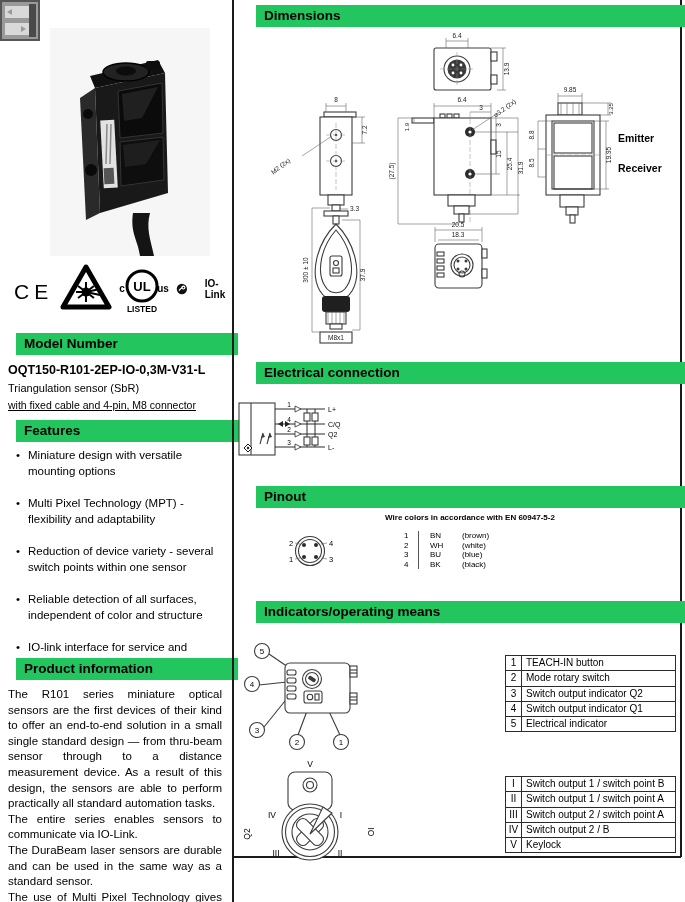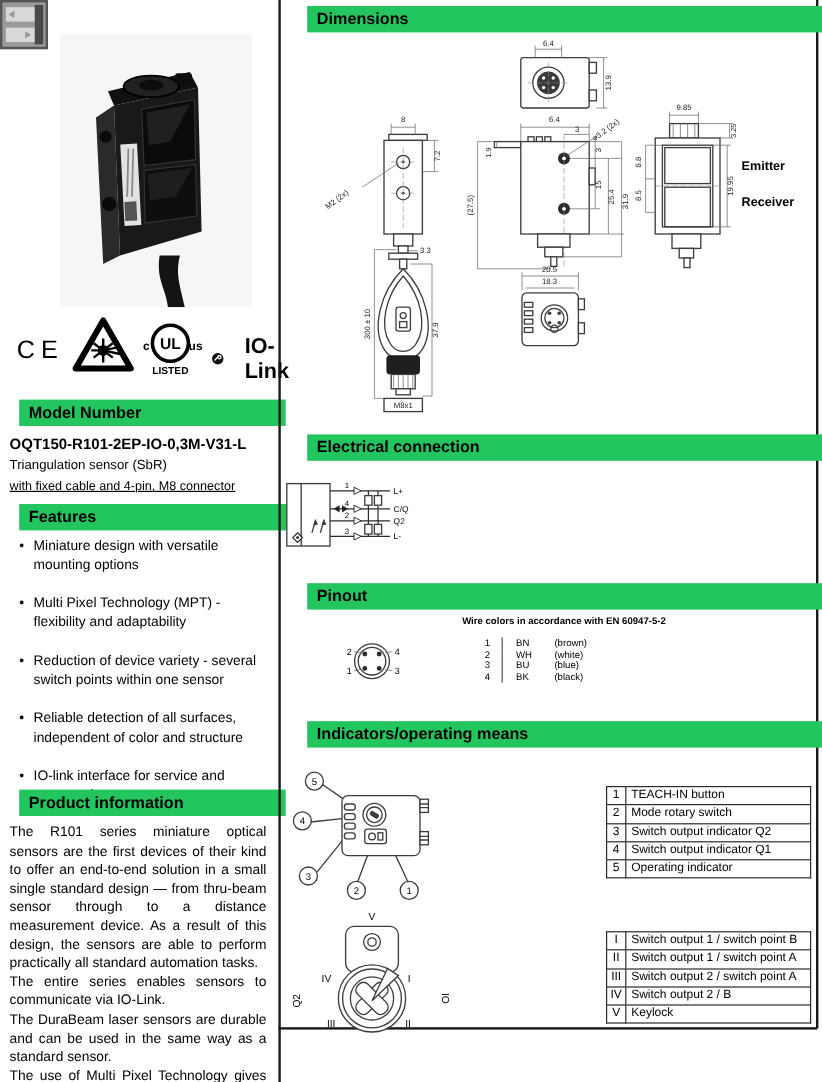--- a/index.html
+++ b/index.html
@@ -91,21 +91,21 @@
     <text x="28" y="25" text-anchor="middle" font-size="13" font-weight="bold">UL</text>
     <text x="8" y="26" text-anchor="middle" font-size="10" font-weight="bold">c</text>
     <text x="49" y="26" text-anchor="middle" font-size="10" font-weight="bold">us</text>
     <text x="28" y="46" text-anchor="middle" font-size="8.5" font-weight="bold">LISTED</text>
   </svg>
   <div class="abs" style="left:176px;top:20px;display:flex;align-items:center;">
     <svg width="16" height="16" viewBox="0 0 16 16">
       <circle cx="8" cy="8" r="7" fill="#111"></circle>
       <path d="M4,10 L10,4 M10,4 a2,2 0 1 0 0.1,0" stroke="#fff" stroke-width="1.6" fill="none"></path>
     </svg>
-    <span style="font-size:18px;font-weight:bold;margin-left:17px;">IO-Link</span>
+    <span style="font-size:10px;font-weight:bold;margin-left:17px;">IO-Link</span>
   </div>
 </div>
 
 <div class="abs bar" style="left:0;top:333px;width:222px;">Model Number</div>
 <div class="abs model-code" style="left:8px;top:363px;width:214px;">OQT150-R101-2EP-IO-0,3M-V31-L</div>
 <div class="abs model-type" style="left:8px;top:382px;width:214px;">Triangulation sensor (SbR)</div>
 <div class="abs model-note" style="left:8px;top:399px;width:214px;">with fixed cable and 4-pin, M8 connector</div>
 
 <div class="abs bar" style="left:0;top:420px;width:230px;">Features</div>
 <div class="abs features" style="left:8px;top:447px;width:214px;">
@@ -460,21 +460,21 @@
   <tr>
         <td class="key">3</td>
         <td>Switch output indicator Q2</td>
       </tr>
   <tr>
         <td class="key">4</td>
         <td>Switch output indicator Q1</td>
       </tr>
   <tr>
         <td class="key">5</td>
-        <td>Operating indicator</td>
+        <td>Electrical indicator</td>
       </tr>
 </tbody>
   </table>
 
 <svg class="abs" style="left:240px;top:758px;" width="150" height="106" viewBox="0 0 150 106">
   <text x="70" y="9" font-size="8.5" text-anchor="middle">V</text>
   <rect class="ln" x="48" y="14" width="44" height="38" rx="7"></rect>
   <circle class="lnf" cx="70" cy="27" r="7"></circle>
     <circle class="lnf" cx="70" cy="27" r="3.5"></circle>
   <circle class="ln" cx="70" cy="74" r="28"></circle>

